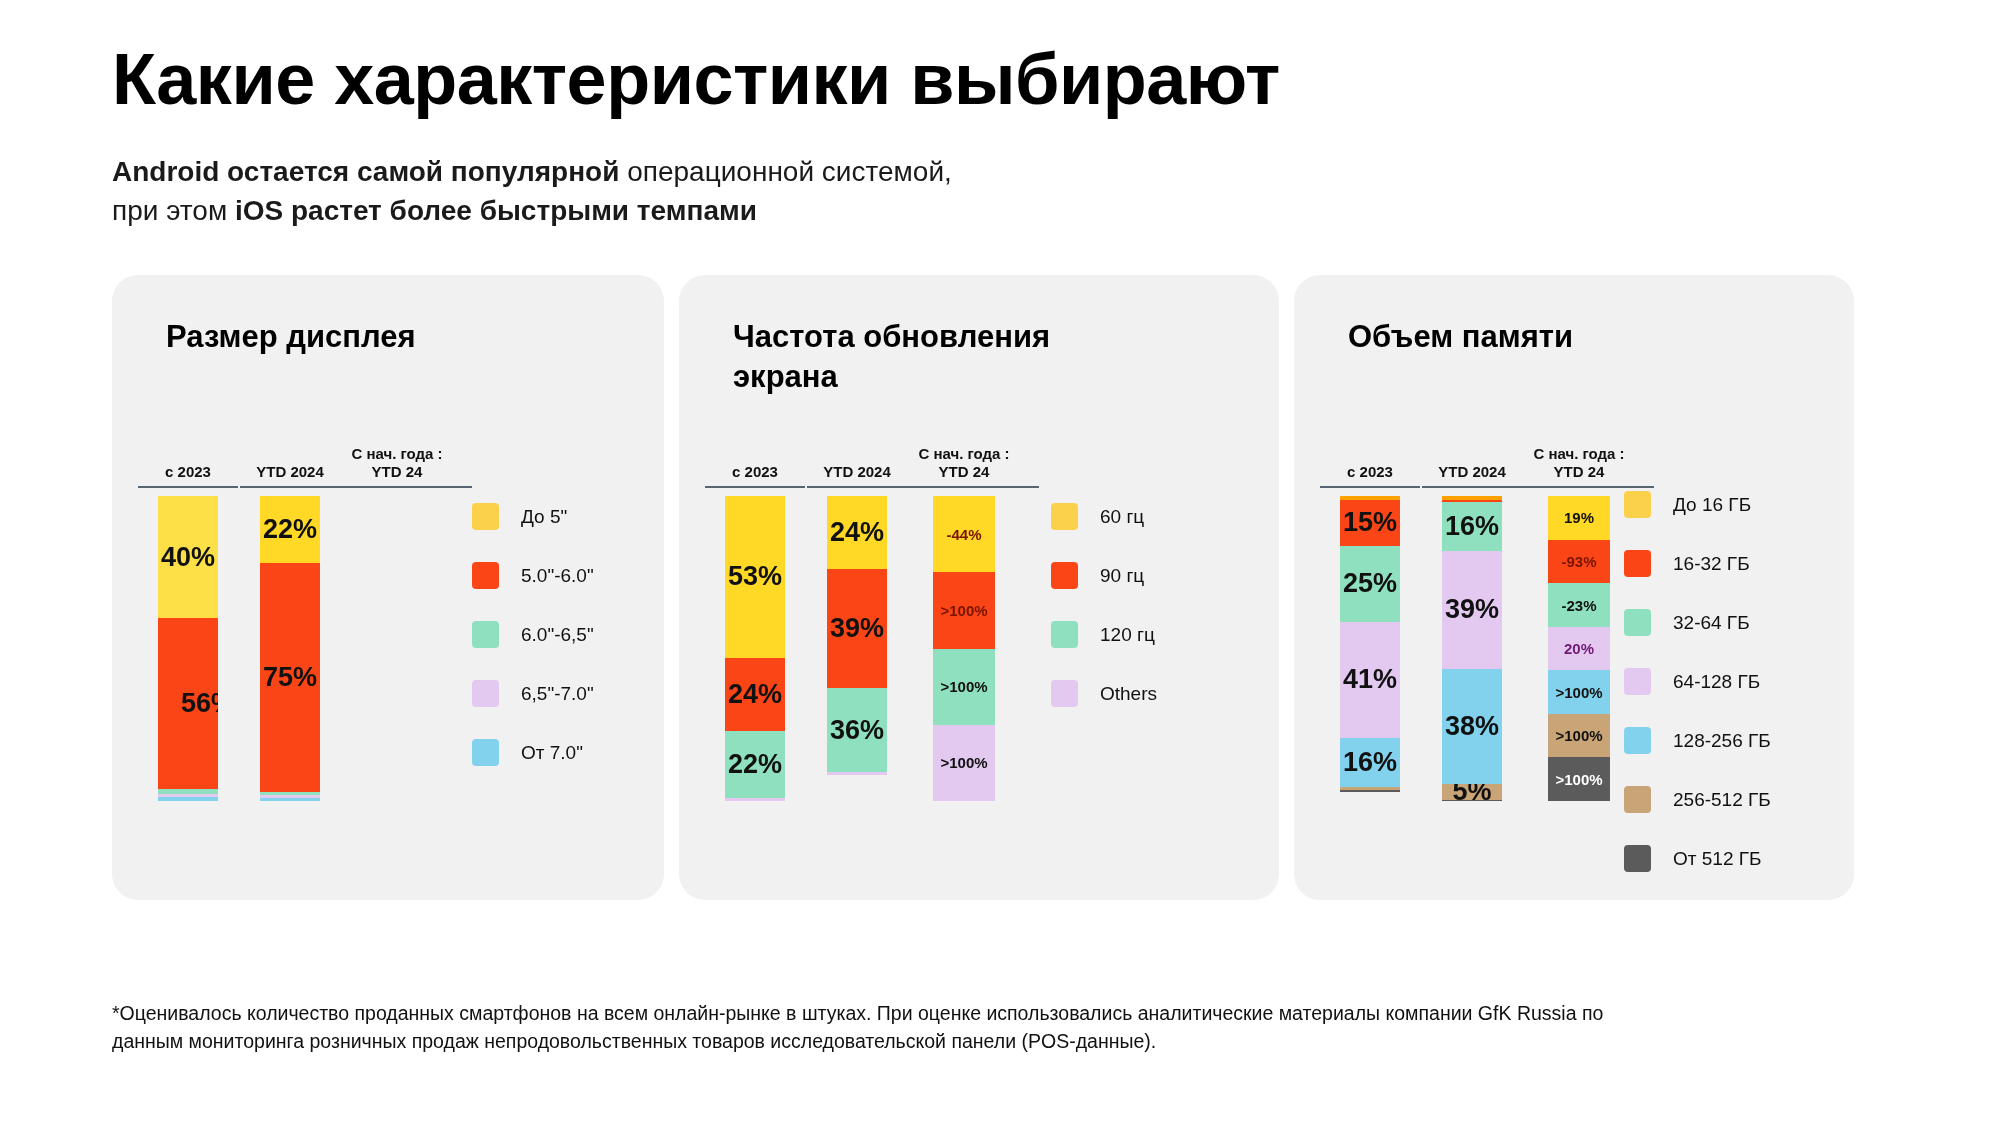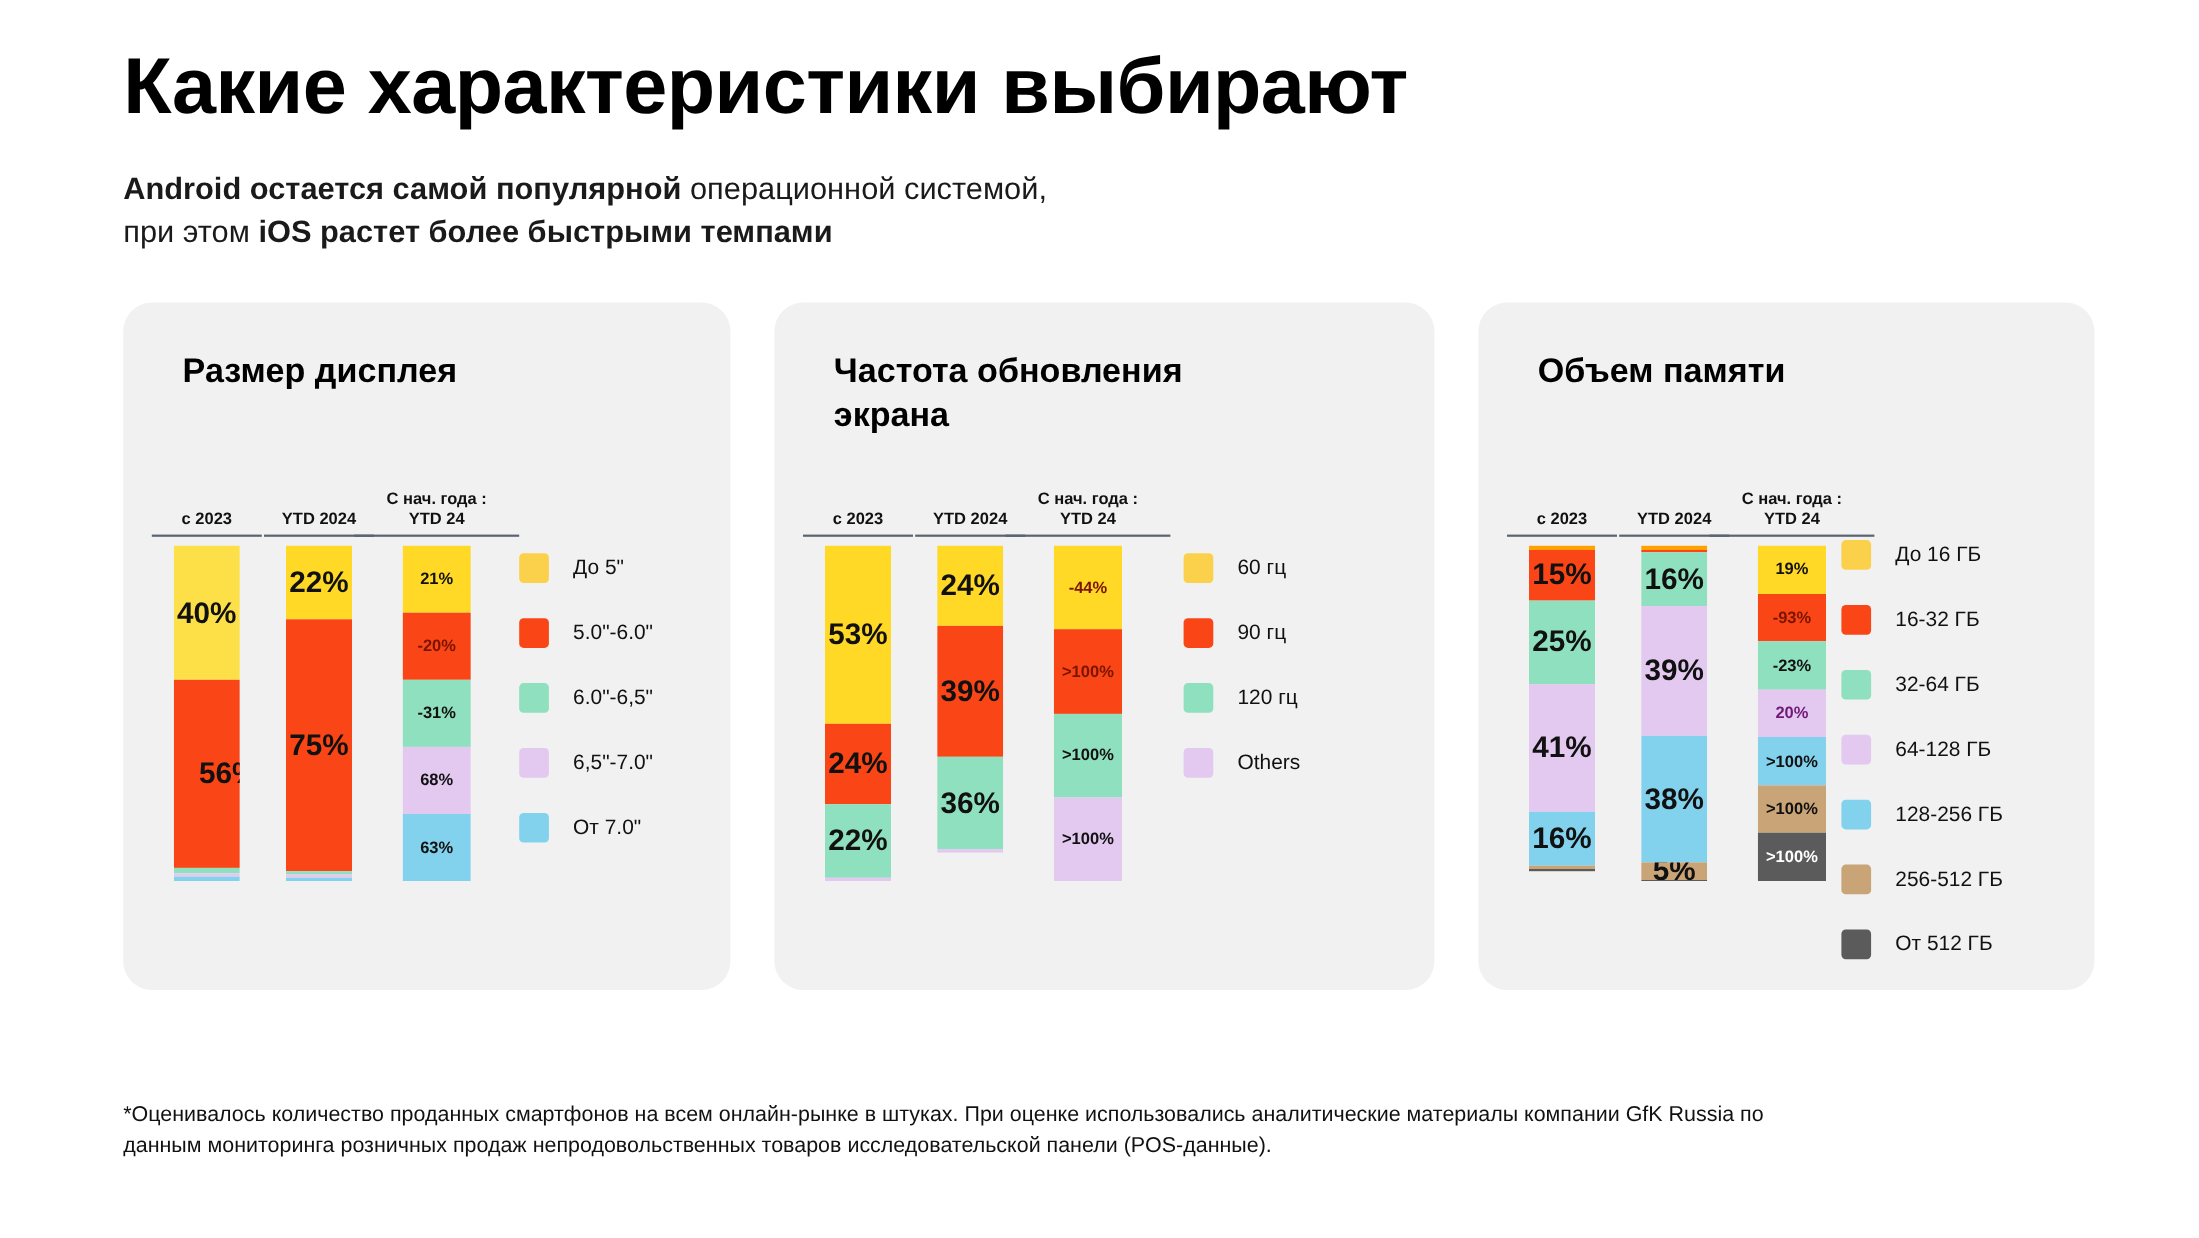--- a/index.html
+++ b/index.html
@@ -26,21 +26,21 @@
     font-size: 28px;
     line-height: 1.42;
     color: #1a1a1a;
     font-weight: 400;
   }
   .subtitle b { font-weight: 800; }
 
   
   .panels {
     display: flex;
-    gap: 40px;
+    gap: 15px;
     margin: 44px 0 0 112px;
     width: 1800px;
   }
   .panel {
     background: #f1f1f1;
     border-radius: 26px;
     position: relative;
     height: 625px;
     flex: 0 0 auto;
   }
@@ -207,37 +207,20 @@
               <div class="seg" style="background: rgb(130, 210, 238); height: 3.05px;"></div>
             </div>
           </div>
           <div class="gap-b"></div>
           <div class="col" style="width: 62px;">
             <div class="col-head two-line" style="width: 150px;">
               <div>С нач. года :</div>
               <div>YTD 24</div>
             </div>
             <div class="rule" style="background: rgb(90, 100, 112); width: 150px;"></div>
-            <div class="bar small" style="width: 62px; align-self: center;">
-              <div class="seg" style="background: rgb(255, 217, 37); height: 61px;">
-                <span class="seg-label" style="color: rgb(17, 17, 17);">21%</span>
-              </div>
-              <div class="seg" style="background: rgb(250, 70, 22); height: 61px;">
-                <span class="seg-label" style="color: rgb(122, 20, 0);">-20%</span>
-              </div>
-              <div class="seg" style="background: rgb(143, 224, 190); height: 61px;">
-                <span class="seg-label" style="color: rgb(17, 17, 17);">-31%</span>
-              </div>
-              <div class="seg" style="background: rgb(227, 200, 240); height: 61px;">
-                <span class="seg-label" style="color: rgb(17, 17, 17);">68%</span>
-              </div>
-              <div class="seg" style="background: rgb(130, 210, 238); height: 61px;">
-                <span class="seg-label" style="color: rgb(17, 17, 17);">63%</span>
-              </div>
-            </div>
           </div>
         </div>
       <div class="legend" style="left:360px;">
           <div class="lg-item">
             <span class="swatch" style="background: rgb(251, 209, 75);"></span>
             <span class="lg-text">До 5"</span>
           </div>
           <div class="lg-item">
             <span class="swatch" style="background: rgb(250, 70, 22);"></span>
             <span class="lg-text">5.0"-6.0"</span>

